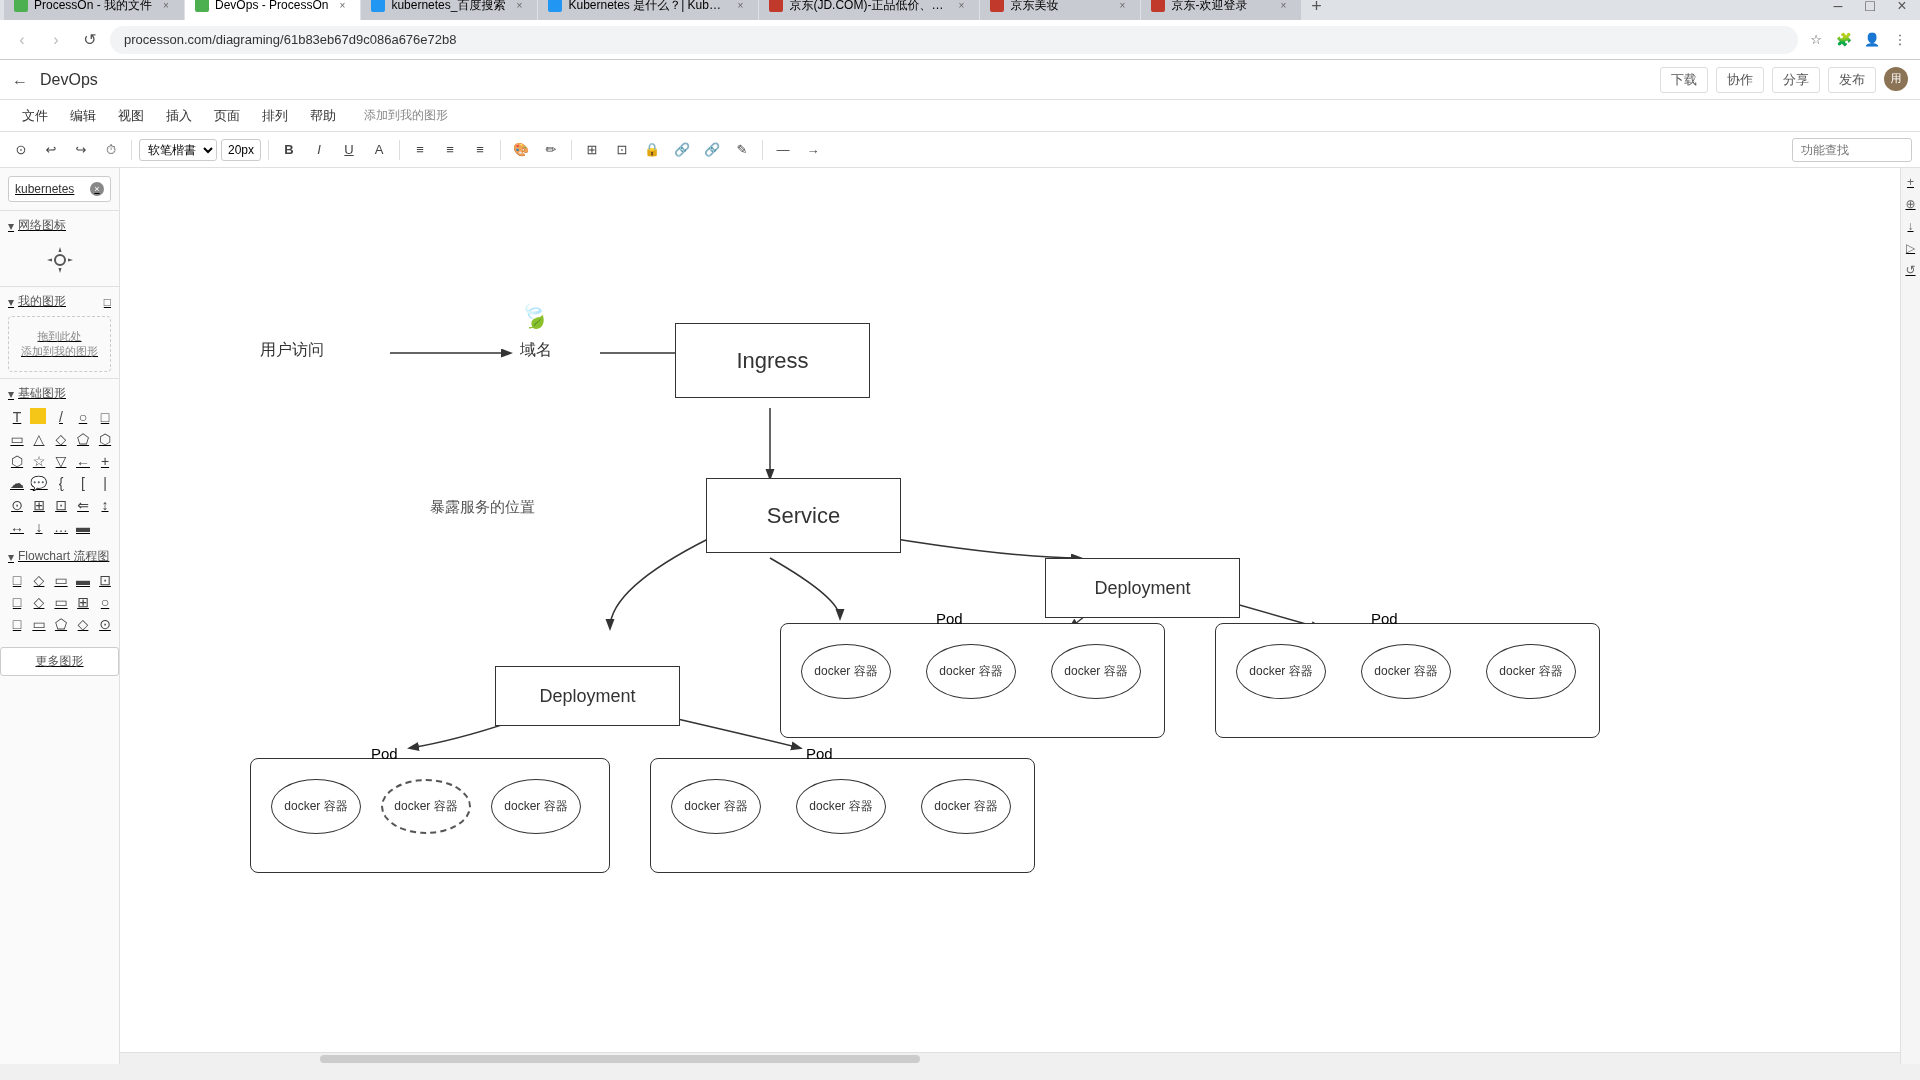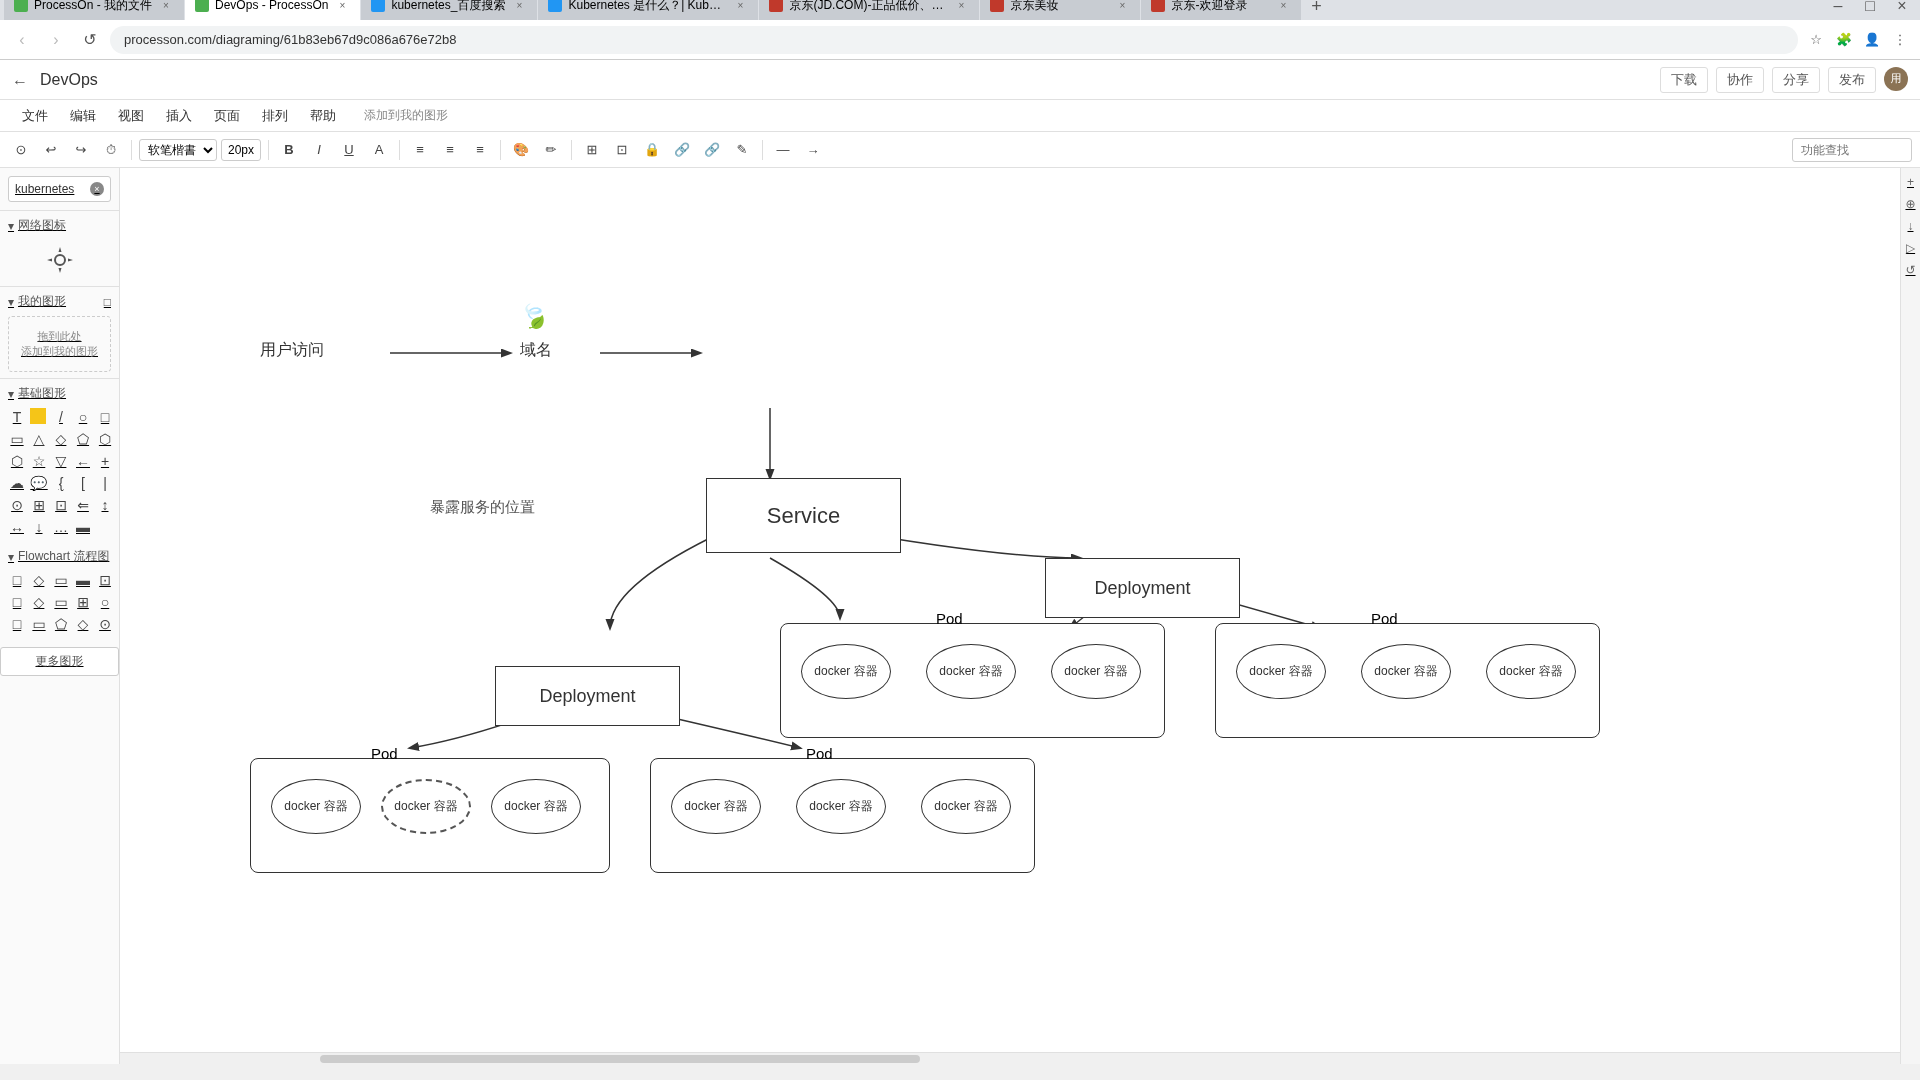--- a/index.html
+++ b/index.html
@@ -327,20 +327,21 @@
           <marker id="arrow" markerWidth="8" markerHeight="8" refX="6" refY="3" orient="auto">
             <path d="M0,0 L0,6 L8,3 Z" fill="#333"></path>
           </marker>
         </defs>
       </svg>
 
       <div class="diagram-text" style="left:140px;top:172px;font-size:16px;">用户访问</div>
 
       <div class="diagram-text" style="left:400px;top:172px;font-size:16px;">域名</div>
 
+      <div class="diagram-box" style="left:555px;top:155px;width:195px;height:75px;font-size:22px;">Ingress</div>
 
       <div class="diagram-box" style="left:586px;top:310px;width:195px;height:75px;font-size:22px;">Service</div>
 
       <div class="diagram-text" style="left:310px;top:330px;font-size:15px;color:#555;">暴露服务的位置</div>
 
       <div class="diagram-box" style="left:375px;top:498px;width:185px;height:60px;font-size:18px;">Deployment</div>
 
       <div class="diagram-box" style="left:925px;top:390px;width:195px;height:60px;font-size:18px;">Deployment</div>
 
       <div style="position:absolute;left:130px;top:590px;width:360px;height:115px;border:1.5px solid #333;background:#fff;border-radius:8px;">

